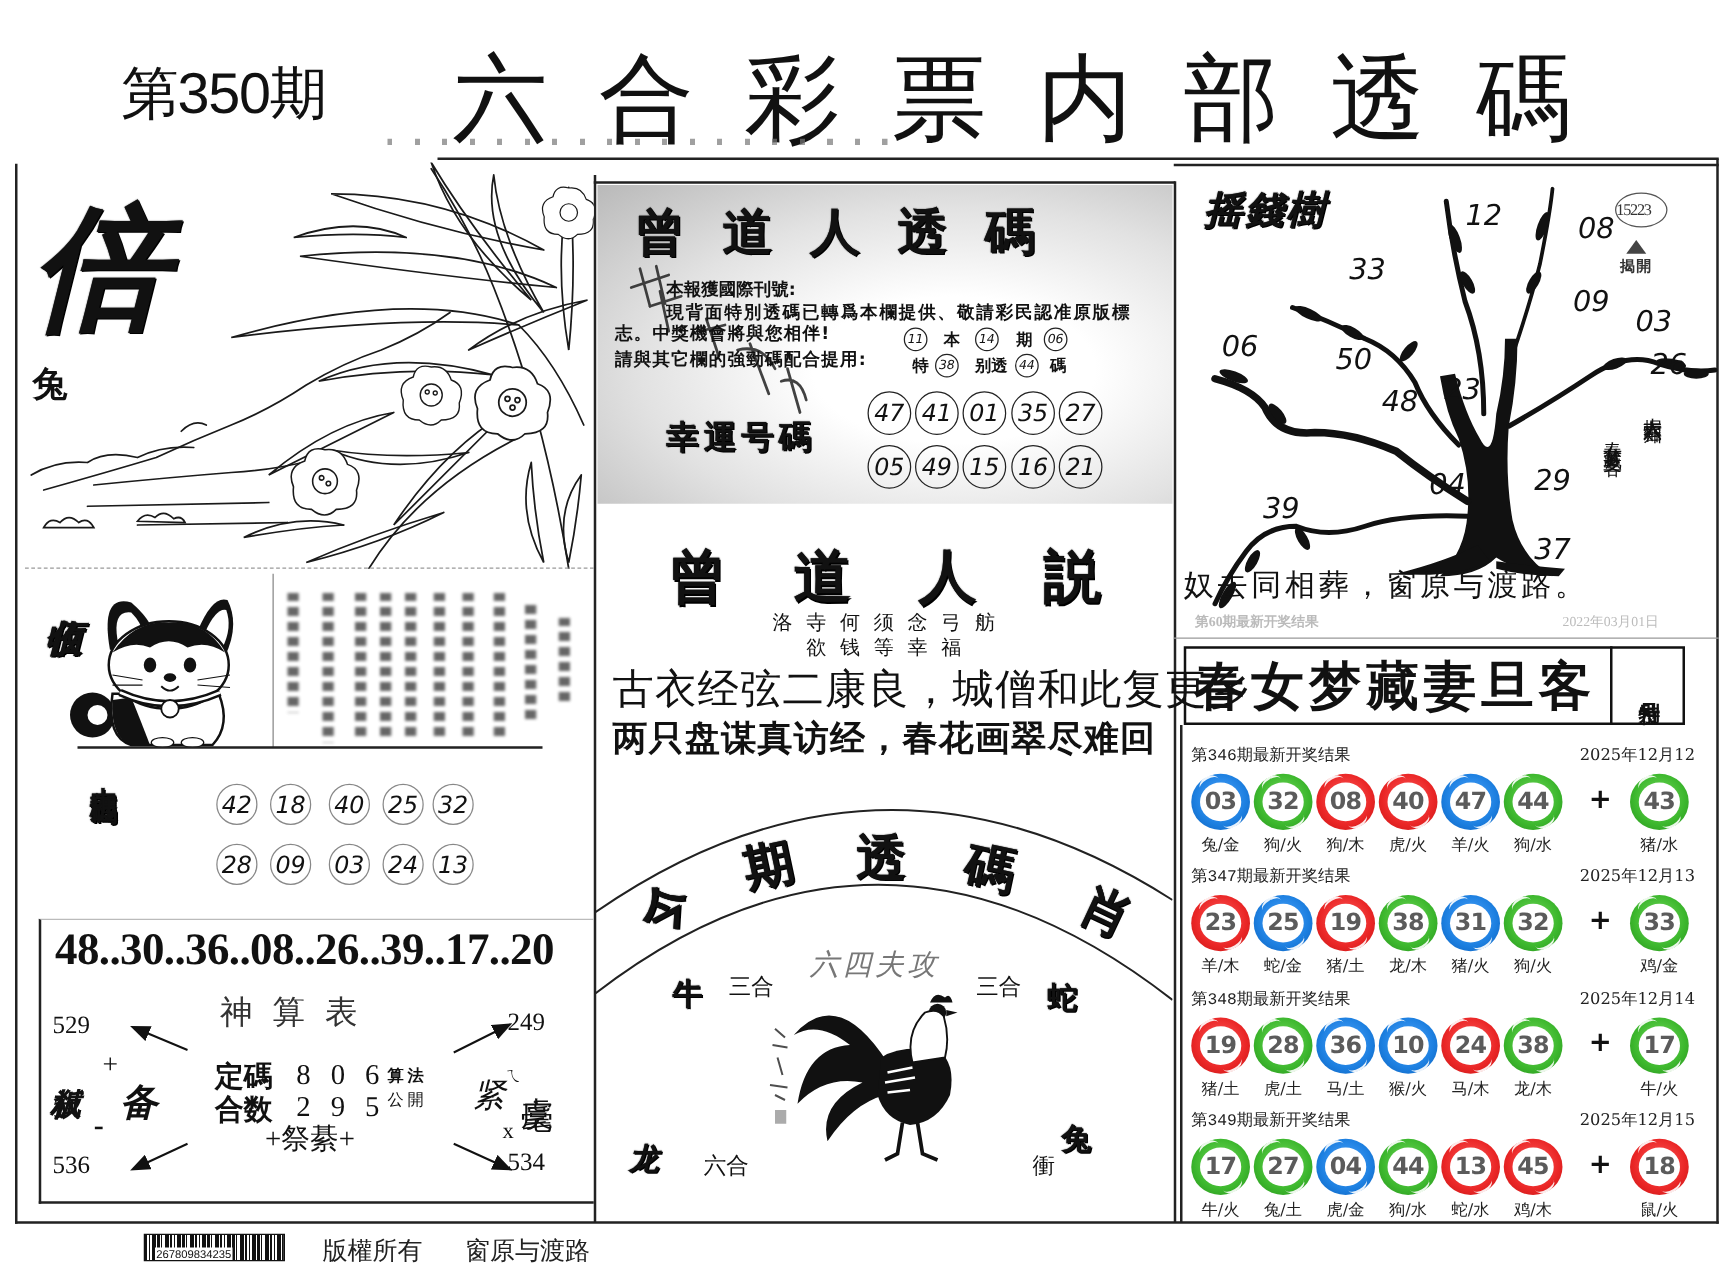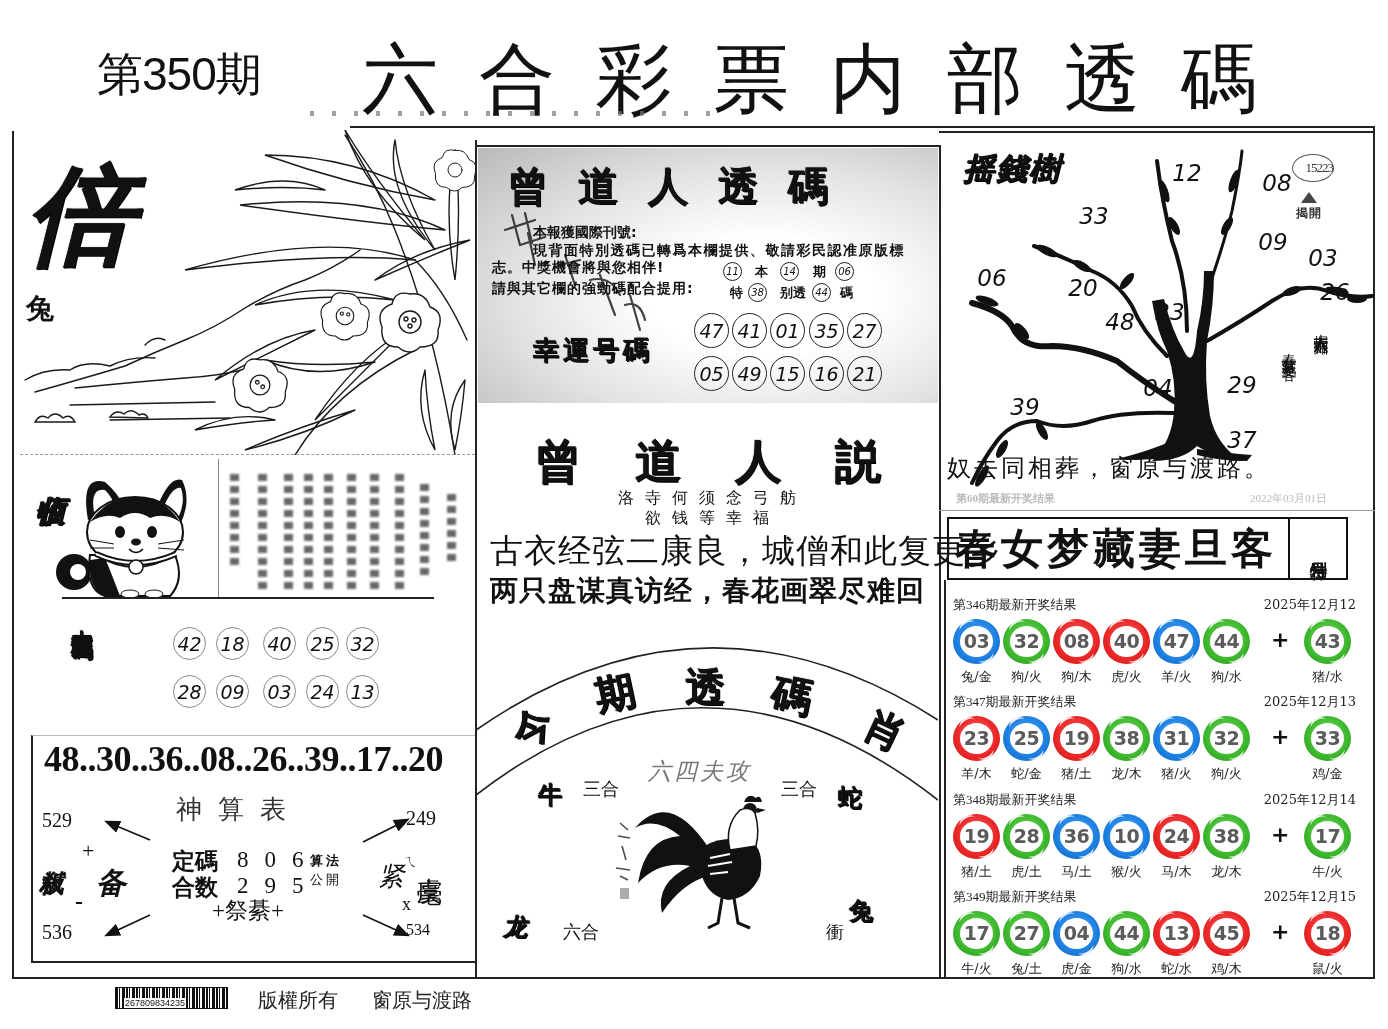--- a/index.html
+++ b/index.html
@@ -9,21 +9,21 @@
 .nw{white-space:nowrap}
 .line{position:absolute;background:#222}
 .circ{position:absolute;border-radius:50%;display:flex;align-items:center;justify-content:center;font-family:"DejaVu Sans",sans-serif;font-style:italic;color:#111}
 .c33{width:33px;height:33px;border:1.5px solid #888;font-size:19px}
 .c35{width:35px;height:35px;border:1.5px solid #222;font-size:19px}
 .c19{width:19px;height:19px;border:1px solid #222;font-size:10px}
 .vert{writing-mode:vertical-rl;text-orientation:upright}
 .brush{font-family:"DejaVu Serif",serif;font-weight:bold;text-shadow:0 0 1px #000,1px 1px 0 #000}
 
 .row{position:absolute;left:945px;width:427px;height:95px}
-.rl{position:absolute;left:8px;top:0;font-family:Liberation Serif, serif;font-size:13px;line-height:18px;color:#222;white-space:nowrap}
+.rl{position:absolute;left:8px;top:0;font-family:Liberation Mono, monospace;font-size:13px;line-height:18px;color:#222;white-space:nowrap}
 .rd{position:absolute;right:16px;top:0;font-family:"DejaVu Serif",serif;font-size:13px;line-height:18px;color:#222;white-space:nowrap}
 .ball{position:absolute;top:23px;width:47px;height:45px;border-radius:50%}
 .ball::before{content:"";position:absolute;left:6px;top:2px;width:17px;height:10px;border-top:2.5px solid rgba(255,255,255,.9);border-radius:50%;transform:rotate(-30deg)}
 .ball::after{content:"";position:absolute;right:6px;bottom:2px;width:17px;height:10px;border-bottom:2.5px solid rgba(255,255,255,.9);border-radius:50%;transform:rotate(-30deg)}
 .ball[data-color="red"]{background:radial-gradient(circle at 50% 45%,#ff6060 0%,#ea2626 60%,#c01414 100%)}
 .ball[data-color="blue"]{background:radial-gradient(circle at 50% 45%,#52a8ff 0%,#1c7fe0 60%,#0d5db6 100%)}
 .ball[data-color="green"]{background:radial-gradient(circle at 50% 45%,#78dc60 0%,#3cb72d 60%,#278c1c 100%)}
 .bn{position:absolute;left:7px;top:7px;width:33px;height:31px;border-radius:50%;background:#fff;font:bold 19px/31px "DejaVu Sans",sans-serif;color:#5b5b5b;text-align:center;letter-spacing:-.5px;z-index:1}
 .zl{position:absolute;top:73px;width:51px;text-align:center;font-family:"DejaVu Serif",serif;font-size:13px;line-height:16px;color:#222;white-space:nowrap}
 .plus{position:absolute;left:326px;top:30px;font:bold 22px/28px "DejaVu Sans",sans-serif;color:#111}
@@ -160,21 +160,21 @@
   <div class="circ c33" style="left:306px;top:675px">24</div>
   <div class="circ c33" style="left:346px;top:675px">13</div>
 </div>
 
 <div class="a" style="left:31px;top:735px;width:444px;height:228px;border-left:2px solid #222;border-bottom:2px solid #222;border-top:1px solid #bbb"></div>
 <div class="a nw" style="left:44px;top:738px;font-family:'Liberation Serif',serif;font-weight:bold;font-size:36px;line-height:42px;letter-spacing:-.5px">48..30..36..08..26..39..17..20</div>
 <div class="a nw" style="left:176px;top:795px;font-size:26px;line-height:30px;letter-spacing:16px;color:#333">神算表</div>
 <div class="a nw" style="left:42px;top:808px;font-size:20px;line-height:24px">529</div>
 <div class="a nw" style="left:406px;top:806px;font-size:20px;line-height:24px">249</div>
 <div class="a nw" style="left:42px;top:920px;font-size:20px;line-height:24px">536</div>
-<div class="a nw" style="left:406px;top:918px;font-size:16px;line-height:24px">534</div>
+<div class="a nw" style="left:406px;top:918px;font-size:20px;line-height:24px">534</div>
 <svg class="a" style="left:95px;top:810px" width="330" height="135" viewBox="0 0 330 135">
   <defs>
       <marker id="ah" markerWidth="10" markerHeight="8" refX="8" refY="4" orient="auto">
         <path d="M0,0 L10,4 L0,8 Z" fill="#111"></path>
       </marker>
     </defs>
   <g stroke="#111" stroke-width="1.6" marker-end="url(#ah)">
     <line x1="55" y1="30" x2="12" y2="12"></line>
     <line x1="268" y1="32" x2="312" y2="10"></line>
     <line x1="55" y1="105" x2="12" y2="125"></line>
@@ -319,30 +319,30 @@
   </g>
 </svg>
 <div class="a nw brush" style="left:963px;top:148px;font-size:31px;line-height:40px;letter-spacing:2px;font-style:italic">摇錢樹</div>
 <div>
   <span class="tn" style="left:1187px;top:173px">12</span>
   <span class="tn" style="left:1277px;top:183px">08</span>
   <span class="tn" style="left:1094px;top:216px">33</span>
   <span class="tn" style="left:1273px;top:242px">09</span>
   <span class="tn" style="left:1323px;top:258px">03</span>
   <span class="tn" style="left:992px;top:278px">06</span>
-  <span class="tn" style="left:1083px;top:288px">20</span>
+  <span class="tn" style="left:1083px;top:288px">50</span>
   <span class="tn" style="left:1335px;top:292px">26</span>
   <span class="tn" style="left:1120px;top:322px">48</span>
   <span class="tn" style="left:1170px;top:312px">23</span>
   <span class="tn" style="left:1158px;top:388px">04</span>
   <span class="tn" style="left:1242px;top:385px">29</span>
   <span class="tn" style="left:1025px;top:407px">39</span>
   <span class="tn" style="left:1242px;top:440px">37</span>
 </div>
-<div class="a" style="left:1292px;top:154px;width:42px;height:28px;border:1.5px solid #555;border-radius:50%;font-family:'Liberation Serif',serif;font-size:13px;line-height:25px;text-align:right;letter-spacing:-1px;color:#333">15223</div>
+<div class="a" style="left:1292px;top:154px;width:42px;height:28px;border:1.5px solid #555;border-radius:50%;font-family:'Liberation Serif',serif;font-size:13px;line-height:25px;text-align:left;letter-spacing:-1px;color:#333">15223</div>
 <div class="a" style="left:1301px;top:192px;width:0;height:0;border-left:8px solid transparent;border-right:8px solid transparent;border-bottom:11px solid #444"></div>
 <div class="a nw" style="left:1296px;top:206px;font-size:12px;line-height:14px;font-weight:bold;color:#333;letter-spacing:1px">揭開</div>
 <div class="a vert" style="left:1312px;top:322px;font-size:15px;line-height:18px;letter-spacing:1px">大握六六官不知</div>
 <div class="a vert" style="left:1280px;top:342px;font-size:15px;line-height:18px;letter-spacing:2px">春女梦藏妻旦客</div>
 <div class="a nw" style="left:947px;top:454px;font-family:'DejaVu Sans',sans-serif;font-size:24px;line-height:28px;letter-spacing:3px">奴去同相葬，窗原与渡路。</div>
 <div class="a nw" style="left:956px;top:492px;font-size:11px;line-height:13px;color:#bbb;font-weight:bold">第60期最新开奖结果</div>
 <div class="a nw" style="left:1250px;top:492px;font-size:11px;line-height:13px;color:#bbb">2022年03月01日</div>
 <div class="line" style="left:939px;top:510px;width:436px;height:1px;background:#999"></div>
 
 <div class="a" style="left:947px;top:517px;width:401px;height:63px;border:2px solid #111"></div>

